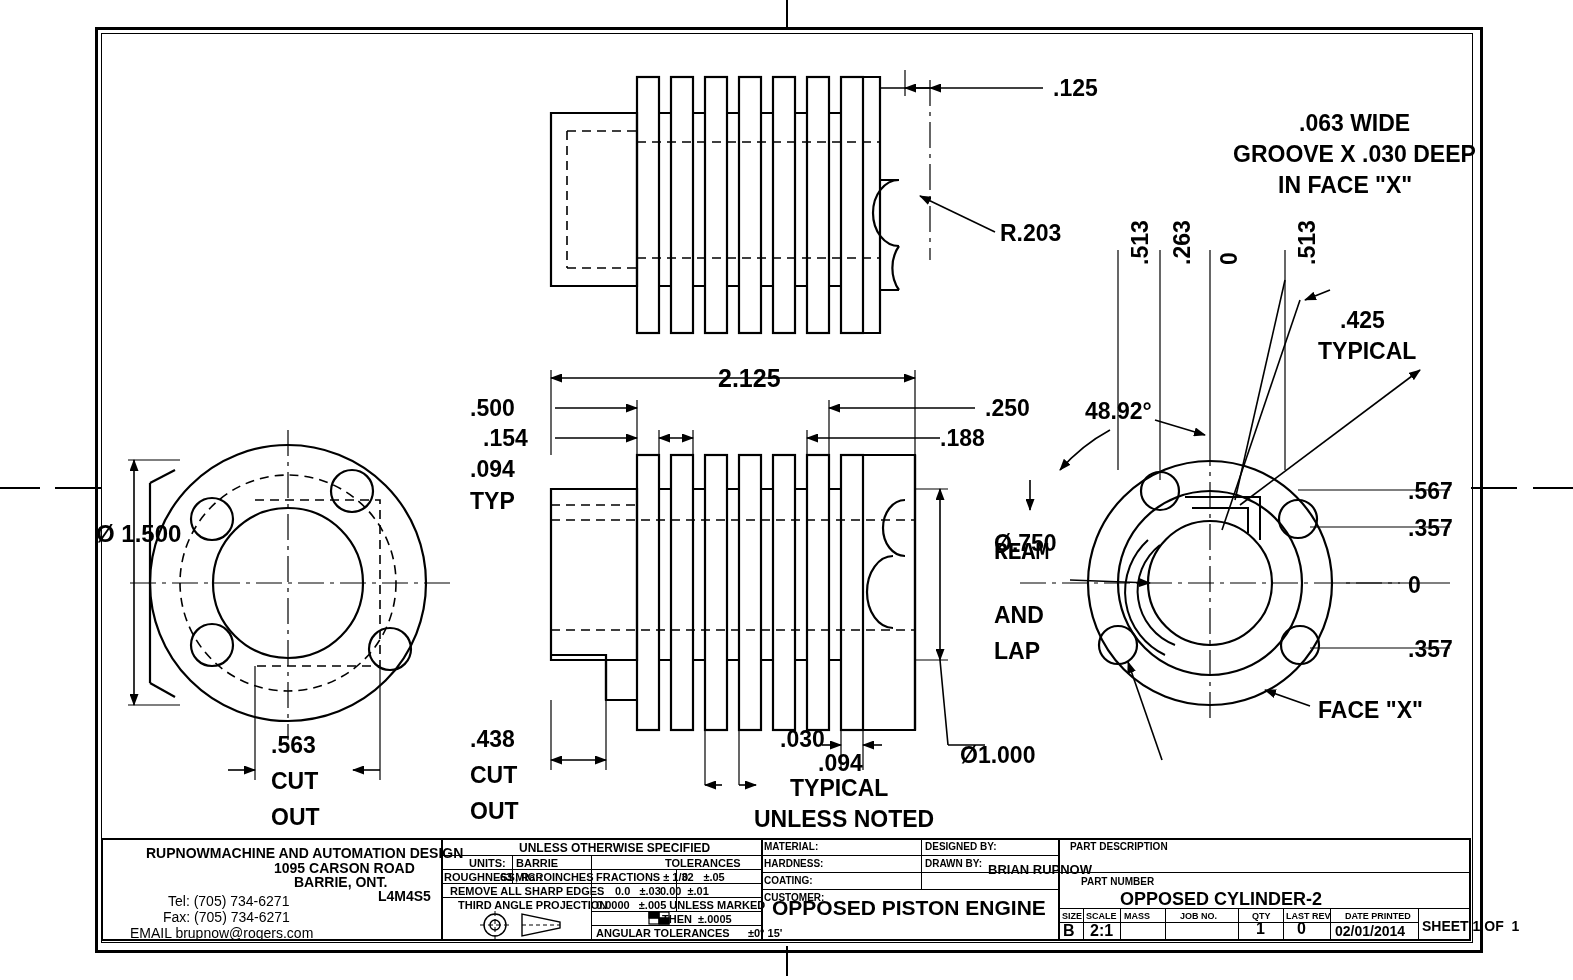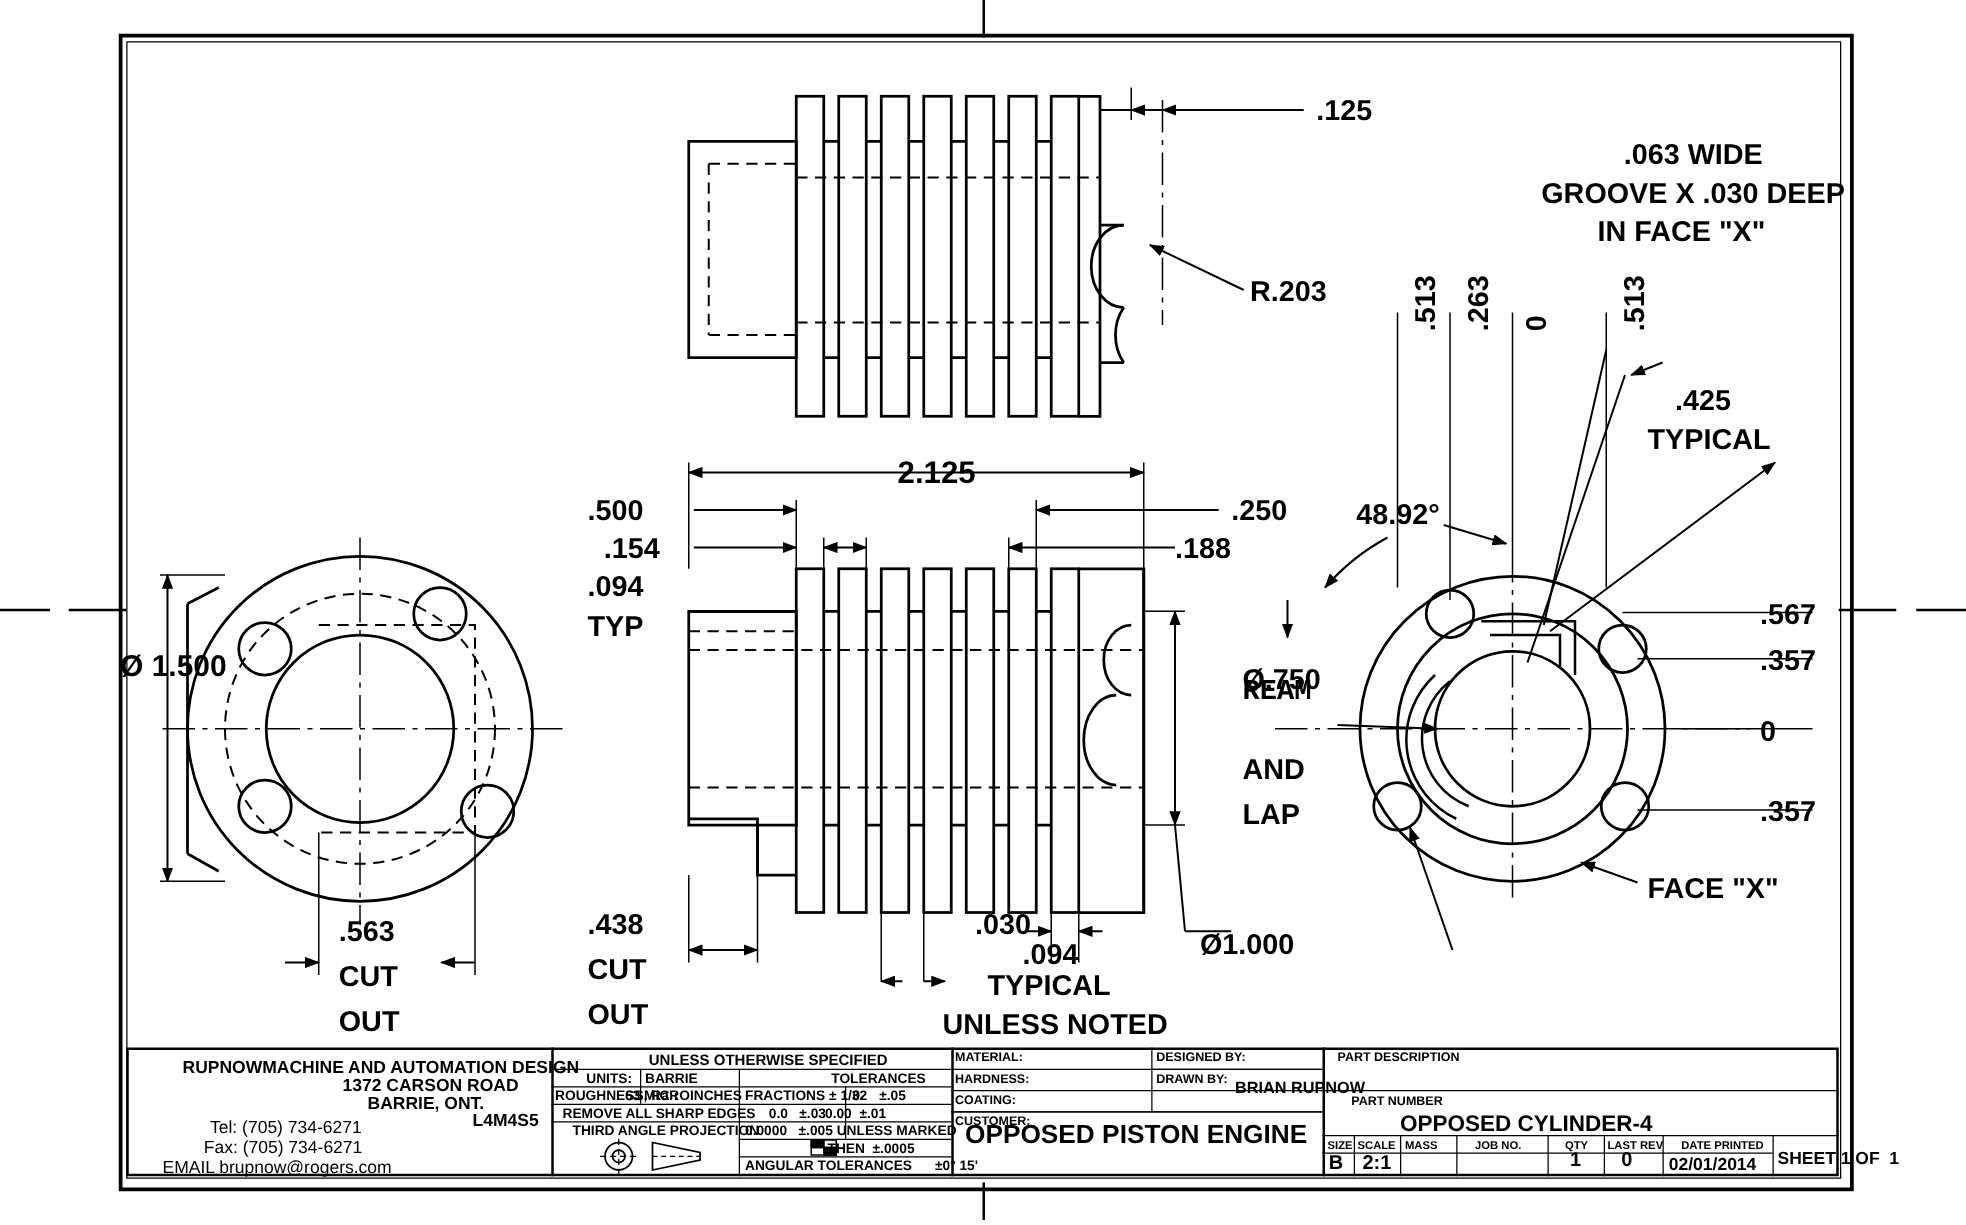--- a/index.html
+++ b/index.html
@@ -283,21 +283,21 @@
   <div class="txt" style="left:271px;top:768px;font-size:23px;">CUT</div>
   <div class="txt" style="left:271px;top:804px;font-size:23px;">OUT</div>
 
   <div class="tb" style="left:101px;top:838px;width:1370px;height:103px;border-width:2px;"></div>
 
   <div class="ln" style="left:441px;top:838px;width:2px;height:103px;"></div>
   <div class="ln" style="left:761px;top:838px;width:2px;height:103px;"></div>
   <div class="ln" style="left:1058px;top:838px;width:2px;height:103px;"></div>
 
   <div class="tbtxt bold" style="left:146px;top:845px;font-size:14px;">RUPNOWMACHINE AND AUTOMATION DESIGN</div>
-  <div class="tbtxt bold" style="left:274px;top:860px;font-size:14px;">1372 CARSON ROAD</div>
+  <div class="tbtxt bold" style="left:274px;top:860px;font-size:14px;">1095 CARSON ROAD</div>
   <div class="tbtxt bold" style="left:294px;top:874px;font-size:14px;">BARRIE, ONT.</div>
   <div class="tbtxt bold" style="left:378px;top:888px;font-size:14px;">L4M4S5</div>
   <div class="tbtxt" style="left:168px;top:893px;font-size:14px;">Tel: (705) 734-6271</div>
   <div class="tbtxt" style="left:163px;top:909px;font-size:14px;">Fax: (705) 734-6271</div>
   <div class="tbtxt" style="left:130px;top:925px;font-size:14px;">EMAIL brupnow@rogers.com</div>
 
   <div class="ln" style="left:441px;top:855px;width:320px;height:1px;"></div>
   <div class="ln" style="left:441px;top:869px;width:320px;height:1px;"></div>
   <div class="ln" style="left:441px;top:883px;width:320px;height:1px;"></div>
   <div class="ln" style="left:441px;top:897px;width:320px;height:1px;"></div>
@@ -358,21 +358,21 @@
   <div class="tbtxt bold" style="left:925px;top:858px;font-size:10px;">DRAWN BY:</div>
   <div class="tbtxt bold" style="left:988px;top:862px;font-size:13px;">BRIAN RUPNOW</div>
   <div class="tbtxt bold" style="left:772px;top:896px;font-size:21px;">OPPOSED PISTON ENGINE</div>
 
   <div class="ln" style="left:1058px;top:872px;width:413px;height:1px;"></div>
   <div class="ln" style="left:1058px;top:908px;width:413px;height:1px;"></div>
   <div class="ln" style="left:1058px;top:922px;width:360px;height:1px;"></div>
 
   <div class="tbtxt bold" style="left:1070px;top:841px;font-size:10px;">PART DESCRIPTION</div>
   <div class="tbtxt bold" style="left:1062px;top:876px;font-size:10px;padding-left:19px;">PART NUMBER</div>
-  <div class="tbtxt bold" style="left:1120px;top:889px;font-size:18px;">OPPOSED CYLINDER-4</div>
+  <div class="tbtxt bold" style="left:1120px;top:889px;font-size:18px;">OPPOSED CYLINDER-2</div>
 
   <div class="ln" style="left:1083px;top:908px;width:1px;height:33px;"></div>
   <div class="ln" style="left:1120px;top:908px;width:1px;height:33px;"></div>
   <div class="ln" style="left:1165px;top:908px;width:1px;height:33px;"></div>
   <div class="ln" style="left:1238px;top:908px;width:1px;height:33px;"></div>
   <div class="ln" style="left:1283px;top:908px;width:1px;height:33px;"></div>
   <div class="ln" style="left:1330px;top:908px;width:1px;height:33px;"></div>
   <div class="ln" style="left:1418px;top:908px;width:1px;height:33px;"></div>
 
   <div class="tbtxt bold" style="left:1062px;top:911px;font-size:9px;">SIZE</div>

